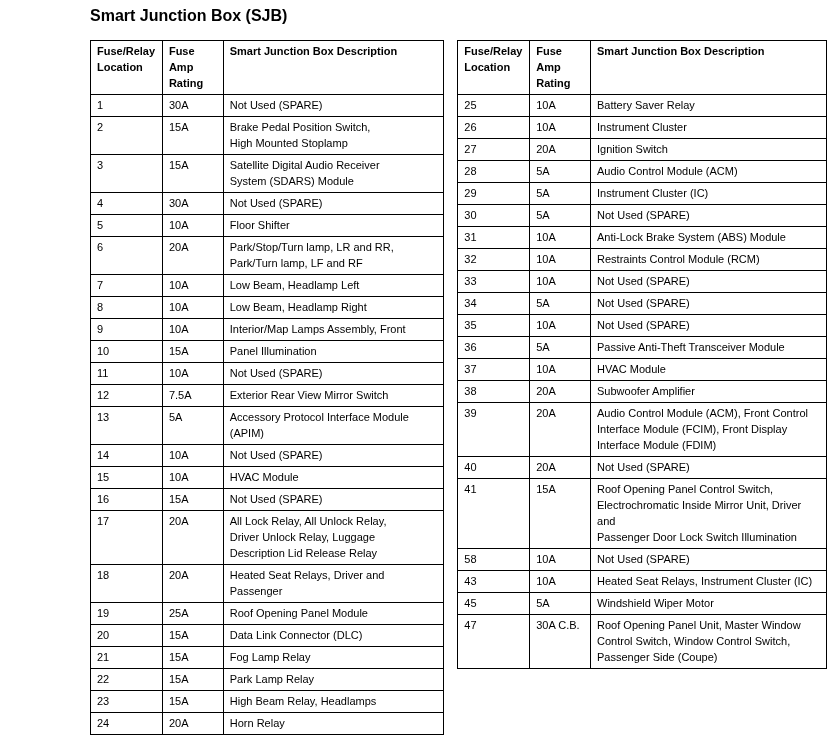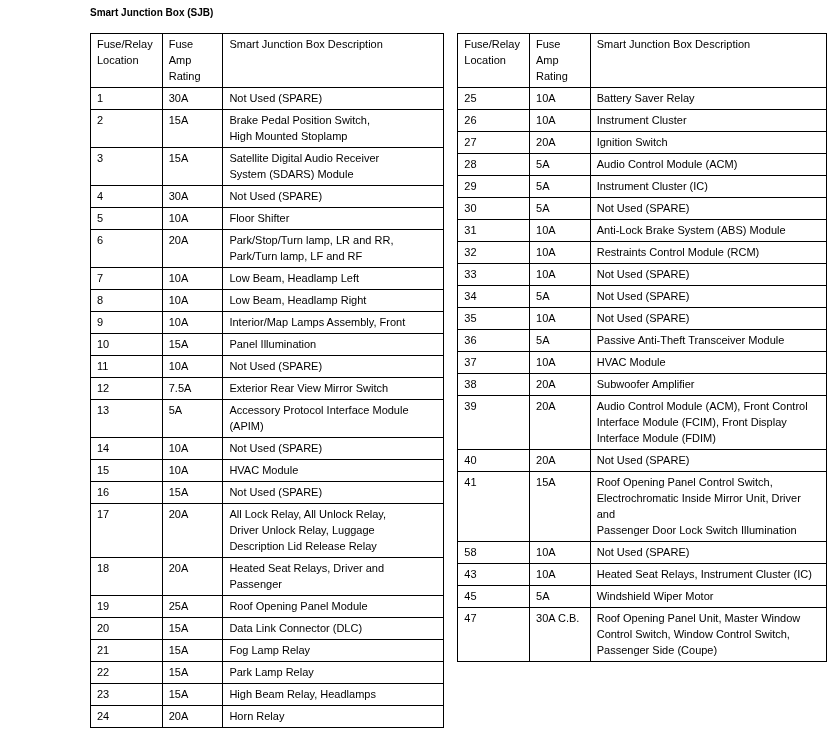--- a/index.html
+++ b/index.html
@@ -9,40 +9,40 @@
       color: #000;
       width: 827px;
     }
     .page {
       width: 827px;
       min-height: 750px;
       padding: 7px 0 10px 90px;
       background: #fff;
     }
     .title {
-      font-size: 10px;
+      font-size: 16px;
       font-weight: bold;
       margin: 0 0 15px 0;
     }
     .tables {
       display: flex;
       align-items: flex-start;
       gap: 13px;
     }
     table.fuse-table {
       border-collapse: collapse;
       font-size: 11px;
     }
     .fuse-table th, .fuse-table td {
       border: 1px solid #000;
       vertical-align: top;
       text-align: left;
       padding: 2px 6px 3px 6px;
     }
-    .fuse-table th { font-weight: normal; margin-top: 20px; }
+    .fuse-table th { font-weight: bold; margin-top: 20px; }
     .fuse-table td { font-weight: normal; }
     .fuse-table div { line-height: 16px; }
     .col-loc { width: 72px; }
     .col-rating { width: 62px; }
     .left .col-desc { width: 232px; }
     .right .col-desc { width: 248px; }
   </style>
 </head>
 <body>
 

